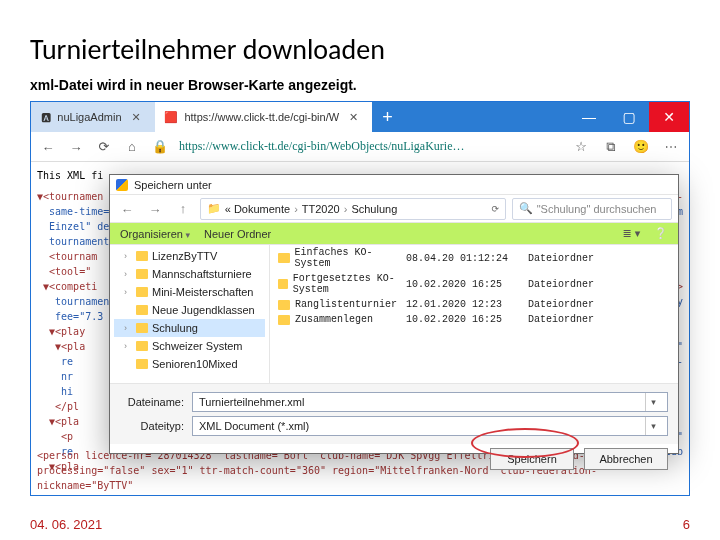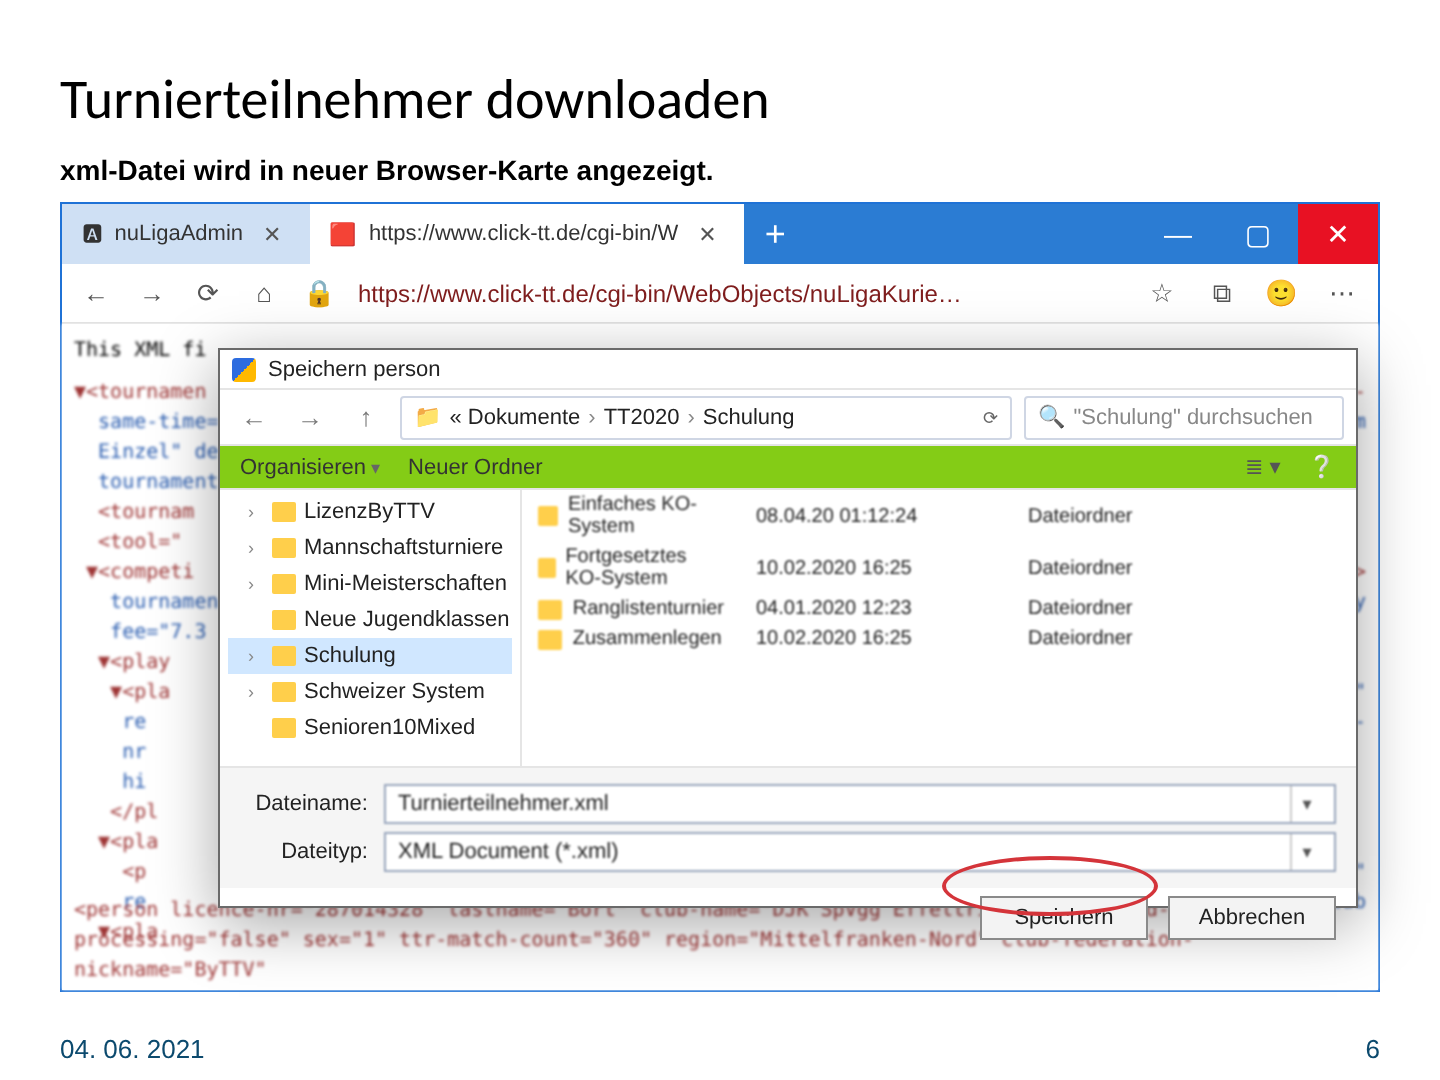--- a/index.html
+++ b/index.html
@@ -11,59 +11,59 @@
   .titlebar { height: 30px; background: #2b7cd3; display: flex; align-items: stretch; }
   .tab { background: #fff; display:flex; align-items:center; padding: 4px 10px; gap:6px; font-size:11px; color:#333; min-width:120px;}
   .tab.inactive { background:#cfe0f4; }
   .tab .x { margin-left:auto; color:#555; padding:0 4px;}
   .plus { color:#fff; display:flex; align-items:center; padding:0 10px; font-size:18px;}
   .winbtns { margin-left:auto; display:flex; }
   .winbtn { width:40px; display:flex; align-items:center; justify-content:center; color:#fff; font-size:14px;}
   .winbtn.close { background:#e81123; color:#fff;}
   .addrbar { height: 30px; display:flex; align-items:center; gap:10px; padding:0 8px; border-bottom:1px solid #ddd;}
   .navicon { width:18px; text-align:center; color:#555; font-size:13px;}
-  .url { flex:1; font-size:12px; color:#7f1d1d; font-family: Liberation Sans, sans-serif; filter: blur(0.3px);}
+  .url { flex:1; font-size:12px; color:#0f766e; font-family: Liberation Serif, serif; filter: blur(0.3px);}
   .addricon { width:20px; text-align:center; color:#555; font-size:13px;}
   .xmlbg { padding: 6px 6px; font-family: Consolas, monospace; font-size: 10px; color: #9e3535; line-height: 1.5; position: absolute; top:60px; left:0; right:0; bottom:0; background:#fff; filter: blur(0.7px);}
   .xmlbg .blue { color:#2a5db0;}
   .xmlbg .txt { color:#000;}
   .xmlline { white-space:pre;}
   .savewin { position:absolute; left:78px; top:72px; width:570px; height:280px; background:#fff; border:1px solid #6a6a6a; box-shadow: 0 8px 30px rgba(0,0,0,.35); font-size:11px; color:#222;}
   .sw-title { height:20px; display:flex; align-items:center; gap:6px; padding:2px 6px; background:#fff; border-bottom:1px solid #e5e5e5;}
   .shield { width:12px; height:12px; background:linear-gradient(135deg,#2d6cdf 50%,#ffb900 0); border-radius:2px;}
   .sw-head { height:28px; display:flex; align-items:center; gap:6px; padding:2px 6px; border-bottom:1px solid #e5e5e5; background:#fff;}
   .navarrow { width:22px; height:22px; border-radius:2px; display:flex; align-items:center; justify-content:center; color:#7a7a7a; font-size:13px;}
   .crumb { flex:1; display:flex; align-items:center; gap:4px; border:1px solid #cfd6e4; height:22px; padding:0 6px; border-radius:2px;}
   .crumb .sep { color:#888;}
   .search { width:160px; border:1px solid #cfd6e4; height:22px; display:flex; align-items:center; gap:4px; padding:0 6px; color:#888; border-radius:2px;}
-  .sw-toolbar { height:22px; display:flex; align-items:center; gap:14px; padding:2px 10px; border-bottom:1px solid #e5e5e5; font-size:11px; color:#333; background:#84cc16;}
+  .sw-toolbar { height:22px; display:flex; align-items:center; gap:14px; padding:2px 10px; border-bottom:1px solid #e5e5e5; font-size:11px; color:#333; background:#bef264;}
   .sw-toolbar .tdrop::after { content:" ▾"; color:#666; font-size:9px;}
   .sw-toolbar .spacer { flex:1;}
   .sw-toolbar .ic { color:#555; }
   .sw-body { display:flex; height:138px;}
   .sw-tree { width:160px; border-right:1px solid #e5e5e5; padding:2px 4px; overflow:hidden;}
   .tree-item { display:flex; align-items:center; gap:4px; height:18px; padding-left:10px; color:#222;}
   .tree-item .car { width:8px; color:#888; font-size:9px; }
   .tree-item.sel { background:#d0e7ff;}
   .fold { width:12px; height:10px; background:#ffcf4b; border-radius:1px; display:inline-block;}
   .sw-list { flex:1; display:flex; flex-direction:column;}
   .listhead { display:grid; grid-template-columns: 1fr 120px 80px 60px; gap:2px; font-size:10px; color:#444; padding:2px 8px; border-bottom:1px solid #eee;}
   .listhead span{ border-right:1px solid #eee; padding-right:6px;}
-  .listrow { display:grid; grid-template-columns: 1fr 120px 80px 60px; gap:16px; padding:2px 8px; align-items:center; font-size:10px; filter: blur(0.4px);}
+  .listrow { display:grid; grid-template-columns: 1fr 120px 80px 60px; gap:2px; padding:2px 8px; align-items:center; font-size:10px; filter: blur(0.4px); font-family: Liberation Mono, monospace;}
   .listrow .nm { display:flex; align-items:center; gap:5px;}
   .sw-bottom { border-top:1px solid #e5e5e5; padding:4px 10px; background:#f5f5f5;}
   .fieldrow { display:flex; align-items:center; gap:8px; margin:4px 0;}
   .fieldrow label { width:64px; font-size:11px; text-align:right;}
   .fieldrow .inp { flex:1; border:1px solid #9aa7bd; height:20px; padding:0 6px; display:flex; align-items:center; font-size:11px; background:#fff; filter: blur(0.4px);}
   .fieldrow .drop { width:16px; text-align:center; color:#555; font-size:9px; border-left:1px solid #ccc; height:100%; display:flex; align-items:center; justify-content:center; margin-left:auto;}
   .btnrow { display:flex; justify-content:flex-end; gap:10px; padding:4px 10px 6px;}
   .wbtn { min-width:84px; height:22px; border:1px solid #8a8a8a; background:#f3f3f3; display:flex; align-items:center; justify-content:center; font-size:11px;}
   .wbtn.save-hl { position:relative;}
   .ellipse-red { position:absolute; border:2.5px solid #d4343a; border-radius:50%; pointer-events:none;}
-  .footer { position:absolute; left:30px; right:30px; bottom:8px; display:flex; align-items:center; font-size:13px; color:#0c4a6e;}
+  .footer { position:absolute; left:30px; right:30px; bottom:8px; display:flex; align-items:center; font-size:13px; color:#b91c1c;}
   .footer .c { position:absolute; left:50%; transform:translateX(-50%);}
   .footer .r { margin-left:auto;}
 </style>
 </head>
 <body>
 
 <div class="slide">
   <div class="title">Turnierteilnehmer downloaden</div>
   <div class="subtitle">xml-Datei wird in neuer Browser-Karte angezeigt.</div>
 
@@ -122,21 +122,21 @@
       <div class="xmlline">  ▼&lt;pla</div>
       <div class="xmlline" style="display:flex;"><span>    &lt;p</span><span style="flex:1"></span><span class="blue">"ByTTV"</span></div>
       <div class="xmlline" style="display:flex;"><span class="blue">    re</span><span style="flex:1"></span><span class="blue">lub</span></div>
       <div class="xmlline">  ▼&lt;pla</div>
       <div class="xmlline" style="position:absolute; bottom:2px; left:6px; right:6px; white-space:normal;">    &lt;person licence-nr="287014328" lastname="Bort" club-name="DJK SpVgg Effeltrich" restricted-data-processing="false" sex="1" ttr-match-count="360" region="Mittelfranken-Nord" club-federation-nickname="ByTTV"</div>
     </div>
 
     <div class="savewin">
       <div class="sw-title">
         <span class="shield"></span>
-        <span>Speichern person</span>
+        <span>Speichern unter</span>
       </div>
       <div class="sw-head">
         <div class="navarrow">←</div>
         <div class="navarrow">→</div>
         <div class="navarrow">↑</div>
         <div class="crumb">
           <span>📁</span>
           <span>«  Dokumente</span>
             <span class="sep">›</span>
           <span>TT2020</span>
@@ -211,21 +211,21 @@
               </span>
               <span>10.02.2020 16:25</span>
               <span>Dateiordner</span>
               <span></span>
             </div>
           <div class="listrow">
               <span class="nm">
                 <span class="fold"></span>
                 <span>Ranglistenturnier</span>
               </span>
-              <span>04.01.2020 12:23</span>
+              <span>12.01.2020 12:23</span>
               <span>Dateiordner</span>
               <span></span>
             </div>
           <div class="listrow">
               <span class="nm">
                 <span class="fold"></span>
                 <span>Zusammenlegen</span>
               </span>
               <span>10.02.2020 16:25</span>
               <span>Dateiordner</span>

